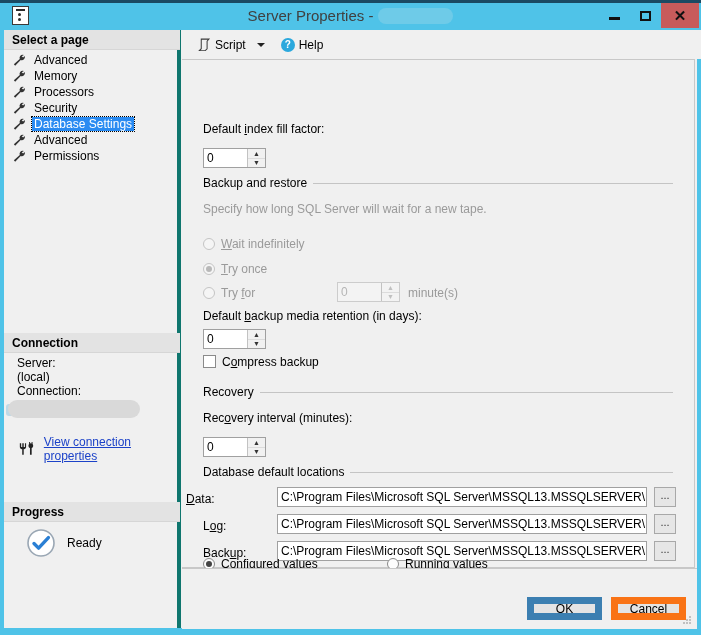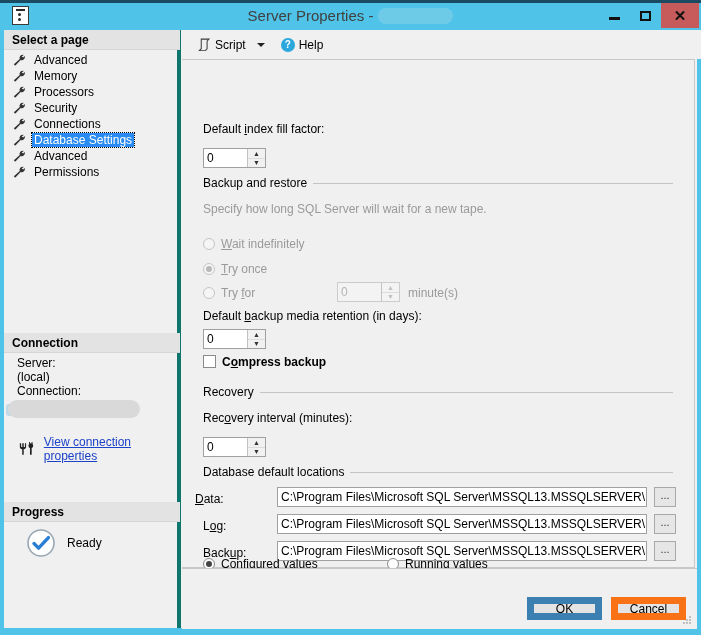--- a/index.html
+++ b/index.html
@@ -379,21 +379,20 @@
   .radio-row.disabled .radio.checked::after { background: #b8b8b8; }
   .acc { text-decoration: underline; }
 
   
   .check-row {
     position: absolute;
     display: flex;
     align-items: flex-start;
     font-size: 12px;
     white-space: nowrap;
-    font-weight: bold;
   }
   .checkbox {
     width: 13px; height: 13px;
     border: 1px solid #8a8a8a;
     background: #ffffff;
     box-sizing: border-box;
     margin-right: 6px;
     flex: none;
   }
 
@@ -516,26 +515,20 @@
         <span class="lbl">Processors</span>
       </div>
 
       <div class="page-item">
         <svg class="wrench" viewBox="0 0 14 13">
           <path d="M10.5 0.8a3.4 3.4 0 0 0-3.2 4.6L0.9 11.2l1.4 1.4 6-6.2a3.4 3.4 0 0 0 4.4-4.3L10.9 3.9 9.4 2.4 11.8 1a3.5 3.5 0 0 0-1.3-.2z" fill="#333"></path>
         </svg>
         <span class="lbl">Security</span>
       </div>
 
-      <div class="page-item">
-        <svg class="wrench" viewBox="0 0 14 13">
-          <path d="M10.5 0.8a3.4 3.4 0 0 0-3.2 4.6L0.9 11.2l1.4 1.4 6-6.2a3.4 3.4 0 0 0 4.4-4.3L10.9 3.9 9.4 2.4 11.8 1a3.5 3.5 0 0 0-1.3-.2z" fill="#333"></path>
-        </svg>
-        <span class="lbl">Connections</span>
-      </div>
 
       <div class="page-item selected">
         <svg class="wrench" viewBox="0 0 14 13">
           <path d="M10.5 0.8a3.4 3.4 0 0 0-3.2 4.6L0.9 11.2l1.4 1.4 6-6.2a3.4 3.4 0 0 0 4.4-4.3L10.9 3.9 9.4 2.4 11.8 1a3.5 3.5 0 0 0-1.3-.2z" fill="#333"></path>
         </svg>
         <span class="lbl">Database Settings</span>
       </div>
 
       <div class="page-item">
         <svg class="wrench" viewBox="0 0 14 13">
@@ -677,21 +670,21 @@
           <span class="up">▲</span>
           <span class="dn">▼</span>
         </span>
       </div>
 
       <div class="group-head" style="left:21px; top:405px; width:470px;">
         <span>Database default locations</span>
         <span class="rule" style="flex:1"></span>
       </div>
 
-      <div class="fld-label" style="left:13px; top:432px;text-align:right;">
+      <div class="fld-label" style="left:4px; top:432px;text-align:right;">
         <span><span class="acc">D</span>ata:</span>
       </div>
       <div class="path-input" style="left:95px; top:427px; width:370px;">C:\Program Files\Microsoft SQL Server\MSSQL13.MSSQLSERVER\MSSQL\</div>
       <div class="browse-btn" style="left:472px; top:427px;">...</div>
 
       <div class="fld-label" style="left:21px; top:459px;">
         <span>L<span class="acc">o</span>g:</span>
       </div>
       <div class="path-input" style="left:95px; top:454px; width:370px;">C:\Program Files\Microsoft SQL Server\MSSQL13.MSSQLSERVER\MSSQL\</div>
       <div class="browse-btn" style="left:472px; top:454px;">...</div>

